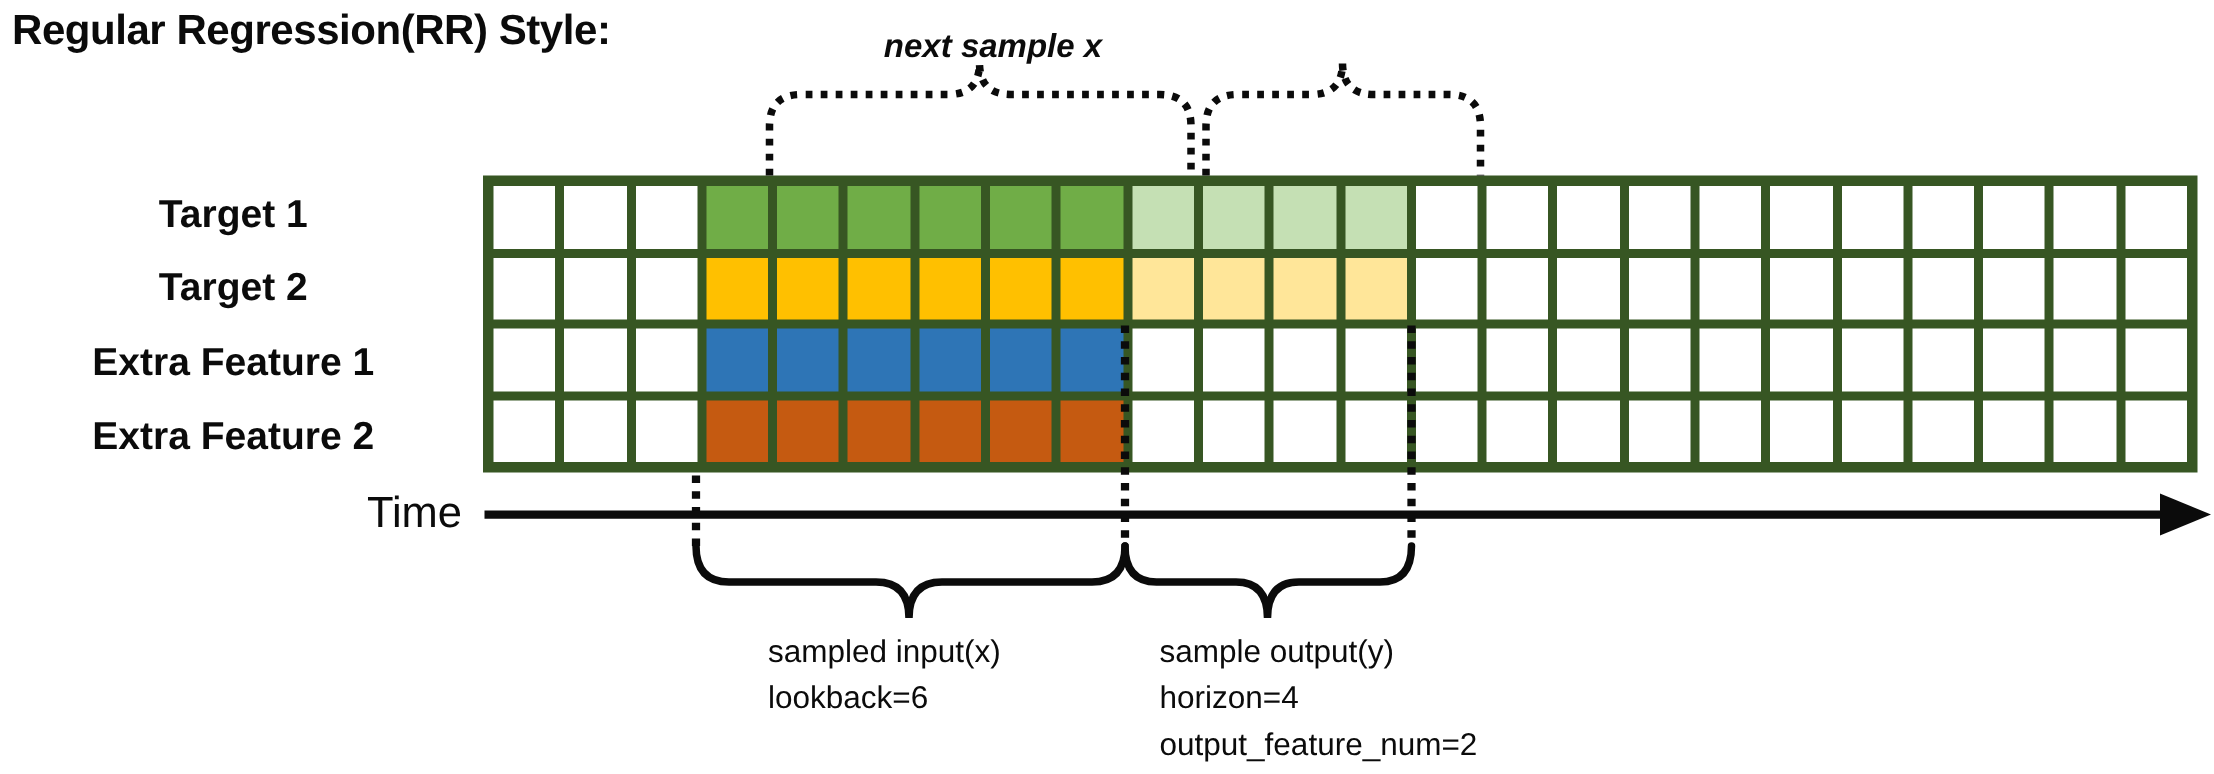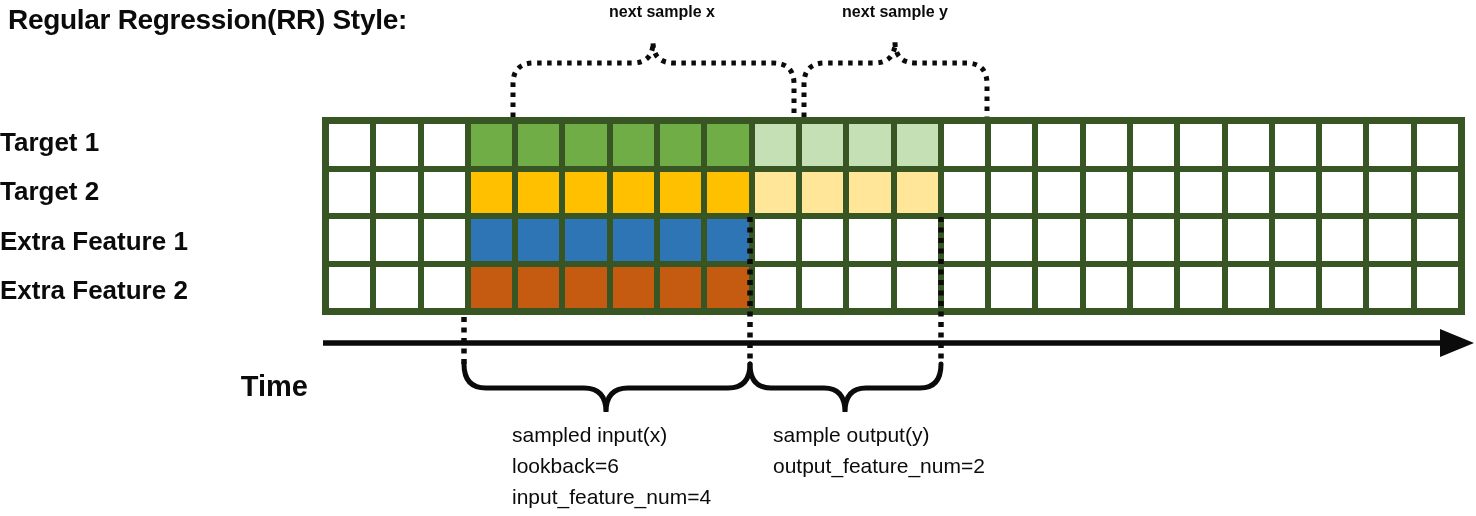--- a/index.html
+++ b/index.html
@@ -10,72 +10,71 @@
     font-family:"Liberation Sans","DejaVu Sans",sans-serif;
     color:#0b0b0b;
     overflow:hidden;
   }
   .page-title{
     position:absolute;left:8px;top:4px;
     font-size:28px;font-weight:bold;letter-spacing:-0.3px;
     white-space:nowrap;
   }
   .top-anno{
-    position:absolute;top:3px;transform:translateX(-50%);
-    font-size:16px;font-weight:600;
+    position:absolute;top:18px;transform:translateX(-50%);
+    font-size:22px;font-style:italic;font-weight:600;
     white-space:nowrap;
   }
   #anno-next-x{left:662px;}
   #anno-next-y{left:895px;}
   .row-labels{
     position:absolute;left:0;top:0;width:313px;height:516px;
   }
   .row-label{
     position:absolute;right:2px;width:311px;
-    text-align:left;font-size:26px;font-weight:bold;
+    text-align:center;font-size:26px;font-weight:bold;
     height:36px;line-height:36px;white-space:nowrap;
   }
   #row-label-0{top:124px;}
   #row-label-1{top:173px;margin-left:31px;}
   #row-label-2{top:223px;}
   #row-label-3{top:272px;}
   .timeline-grid{
     position:absolute;left:322px;top:117px;
     width:1143px;height:198px;
     box-sizing:border-box;
     display:grid;
     grid-template-columns:repeat(24,1fr);
     grid-template-rows:repeat(4,1fr);
     gap:6px;padding:7px;
   }
   .cell{background:#ffffff;}
   .time-label{
     position:absolute;left:160px;top:326px;width:148px;
-    text-align:right;font-size:29px;font-weight:bold;margin-top:44px;
+    text-align:right;font-size:29px;font-weight:normal;
   }
   svg.overlay{
     position:absolute;left:0;top:0;z-index:5;pointer-events:none;
   }
   .bottom-anno{
     position:absolute;top:419px;
     font-size:21px;font-weight:400;line-height:31px;
     white-space:nowrap;
   }
   #anno-input{left:512px;}
   #anno-output{left:773px;}
 </style>
 </head>
 <body>
 
 <div id="canvas">
 
   <div class="page-title">Regular Regression(RR) Style:</div>
 
   <div class="top-anno" id="anno-next-x">next sample x</div>
-  <div class="top-anno" id="anno-next-y">next sample y</div>
 
   <div class="row-labels">
     <div class="row-label" id="row-label-0">Target 1</div>
     <div class="row-label" id="row-label-1">Target 2</div>
     <div class="row-label" id="row-label-2">Extra Feature 1</div>
     <div class="row-label" id="row-label-3">Extra Feature 2</div>
   </div>
 
   <div class="timeline-grid" id="timeline-grid" style="background: rgb(55, 86, 35);">
       <div class="cell" style="background: rgb(255, 255, 255);"></div>
@@ -190,20 +189,20 @@
     <line x1="323" y1="343" x2="1446" y2="343" stroke="#0b0b0b" stroke-width="5.5"></line>
     <polygon points="1440,329 1474,343 1440,357" fill="#0b0b0b"></polygon>
 
     <path d="M 464 364 Q 464 388 486 388 L 584 388 Q 606 388 606 412 Q 606 388 628 388 L 728 388 Q 750 388 750 364" fill="none" stroke="#0b0b0b" stroke-width="5" stroke-linecap="round"></path>
     <path d="M 750 364 Q 750 388 771 388 L 824 388 Q 845 388 845 412 Q 845 388 866 388 L 920 388 Q 941 388 941 364" fill="none" stroke="#0b0b0b" stroke-width="5" stroke-linecap="round"></path>
   </svg>
 
   <div class="bottom-anno" id="anno-input">
     <div>sampled input(x)</div>
     <div>lookback=6</div>
-    <div>input_feature_num=4</div>
   </div>
   <div class="bottom-anno" id="anno-output">
     <div>sample output(y)</div>
+    <div>horizon=4</div>
     <div>output_feature_num=2</div>
   </div>
 
 </div>
 
 </body></html>

